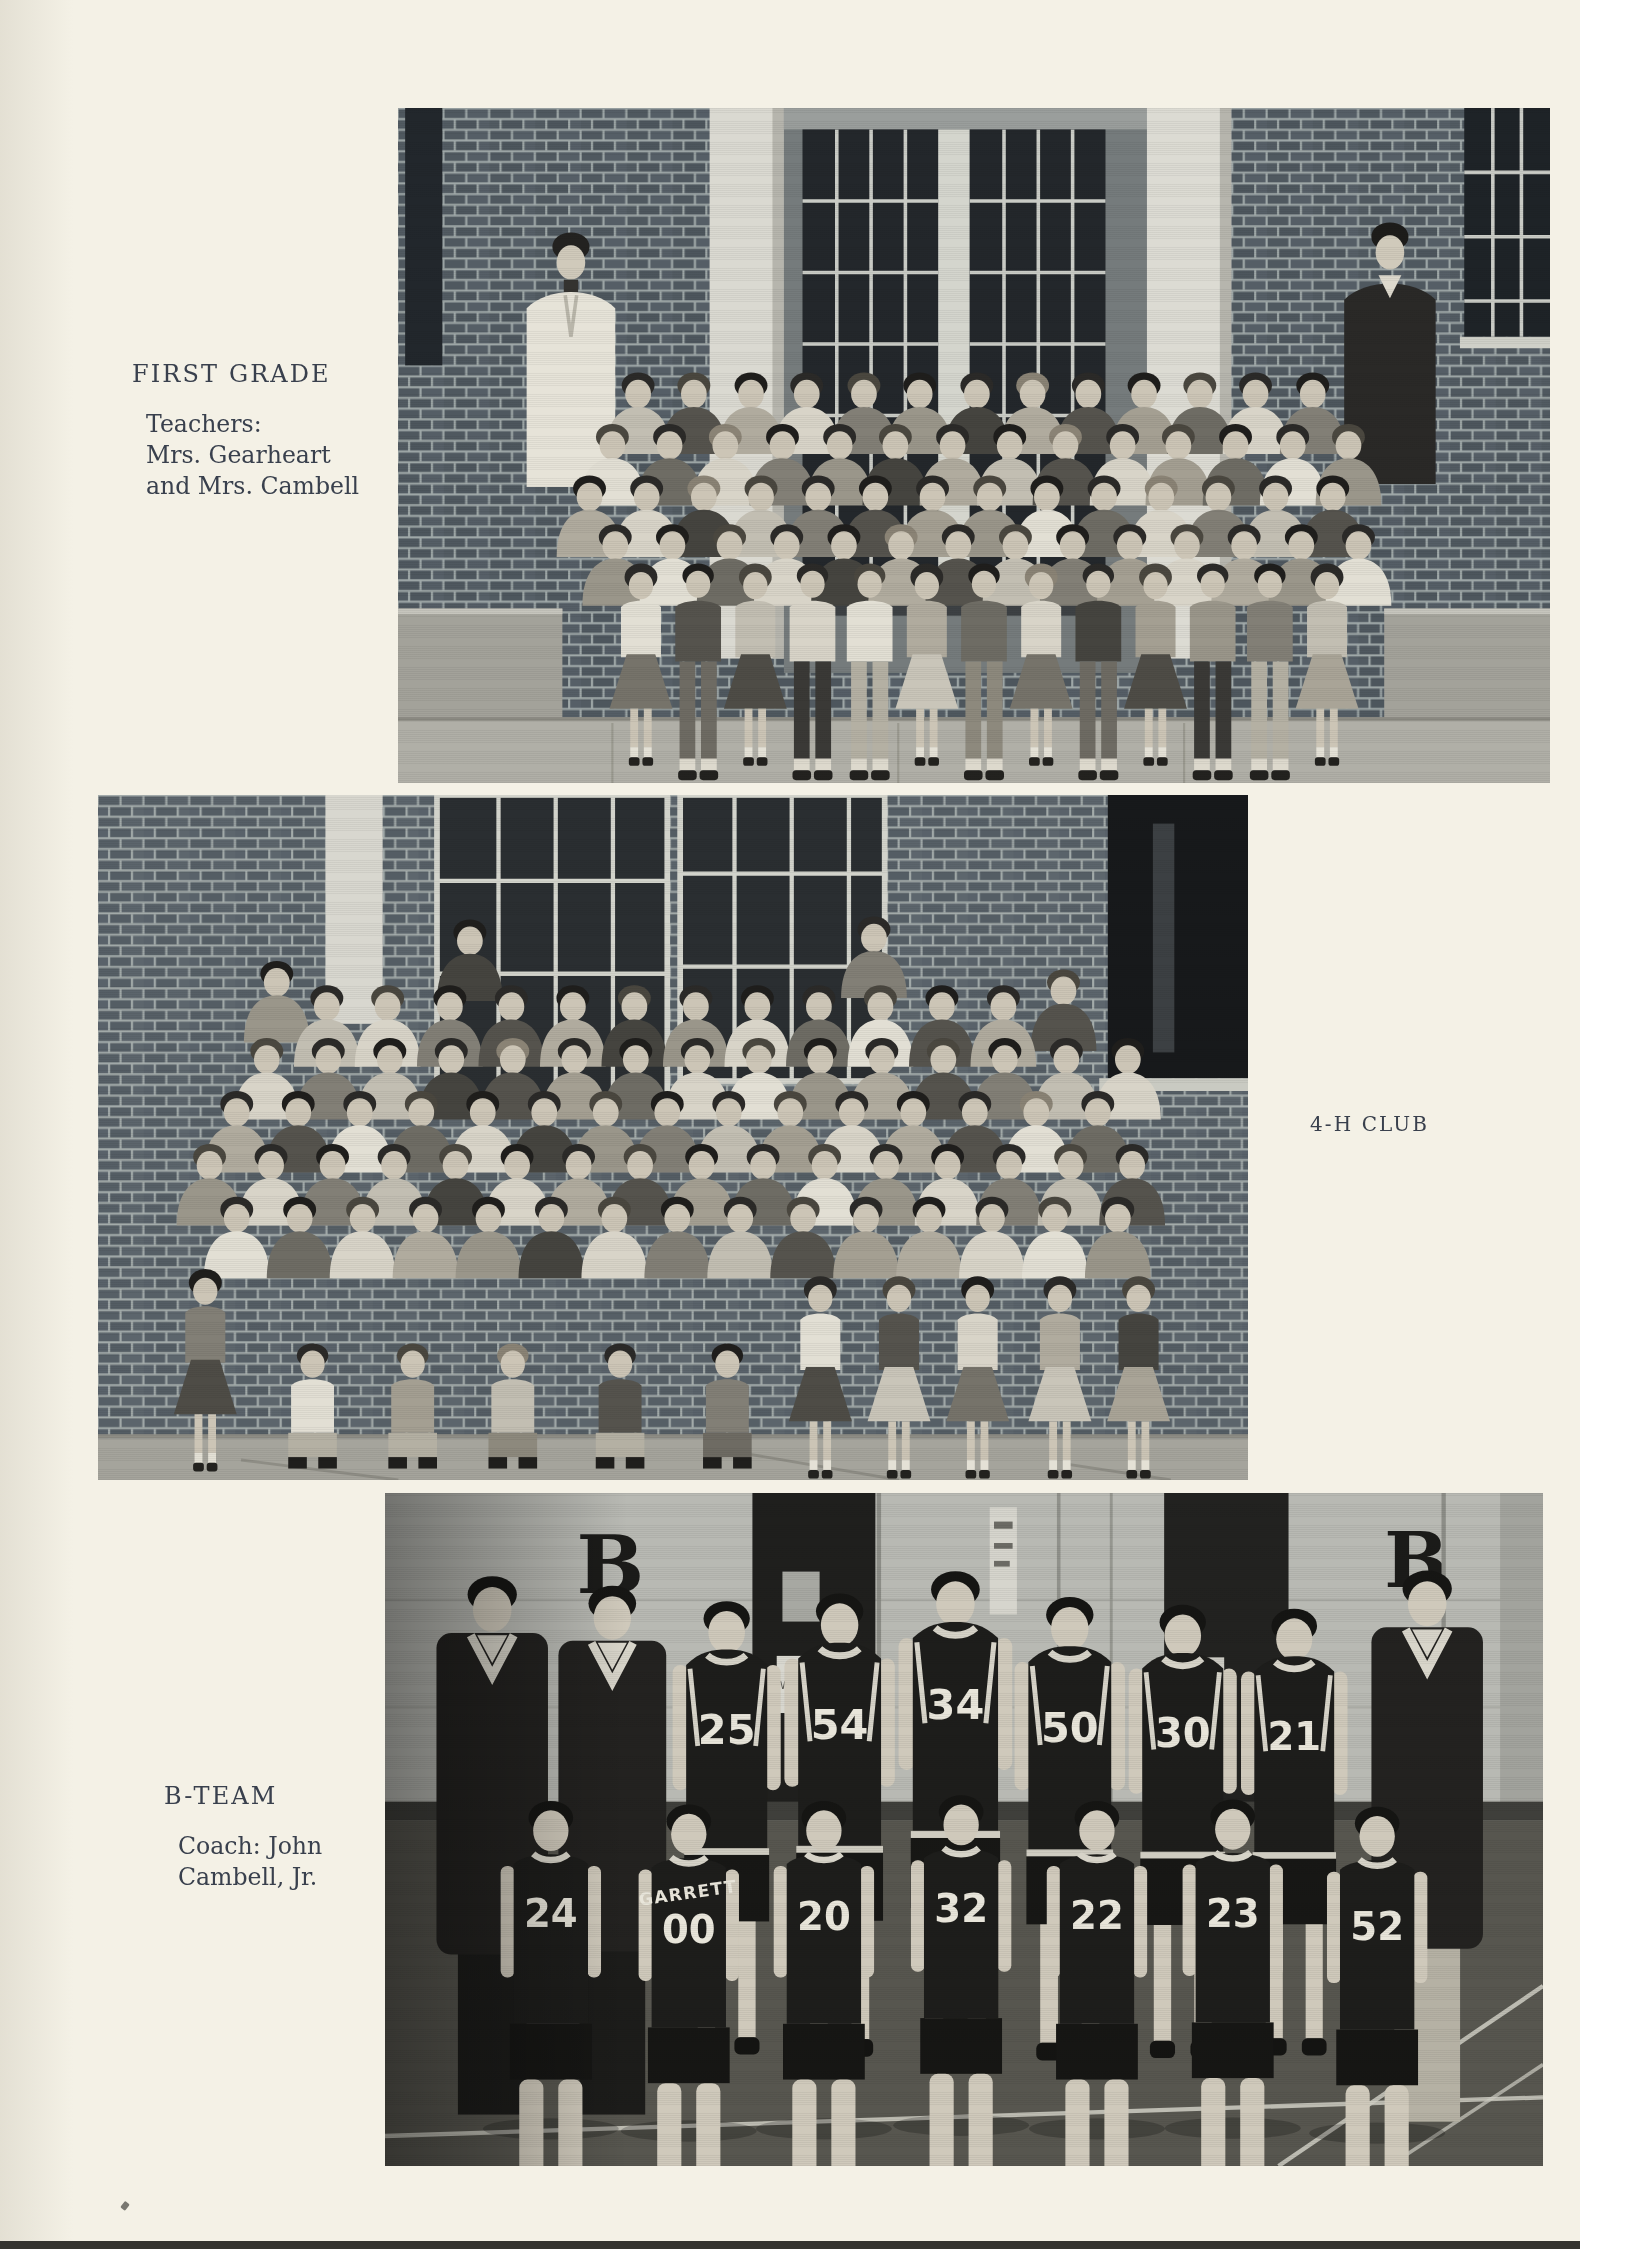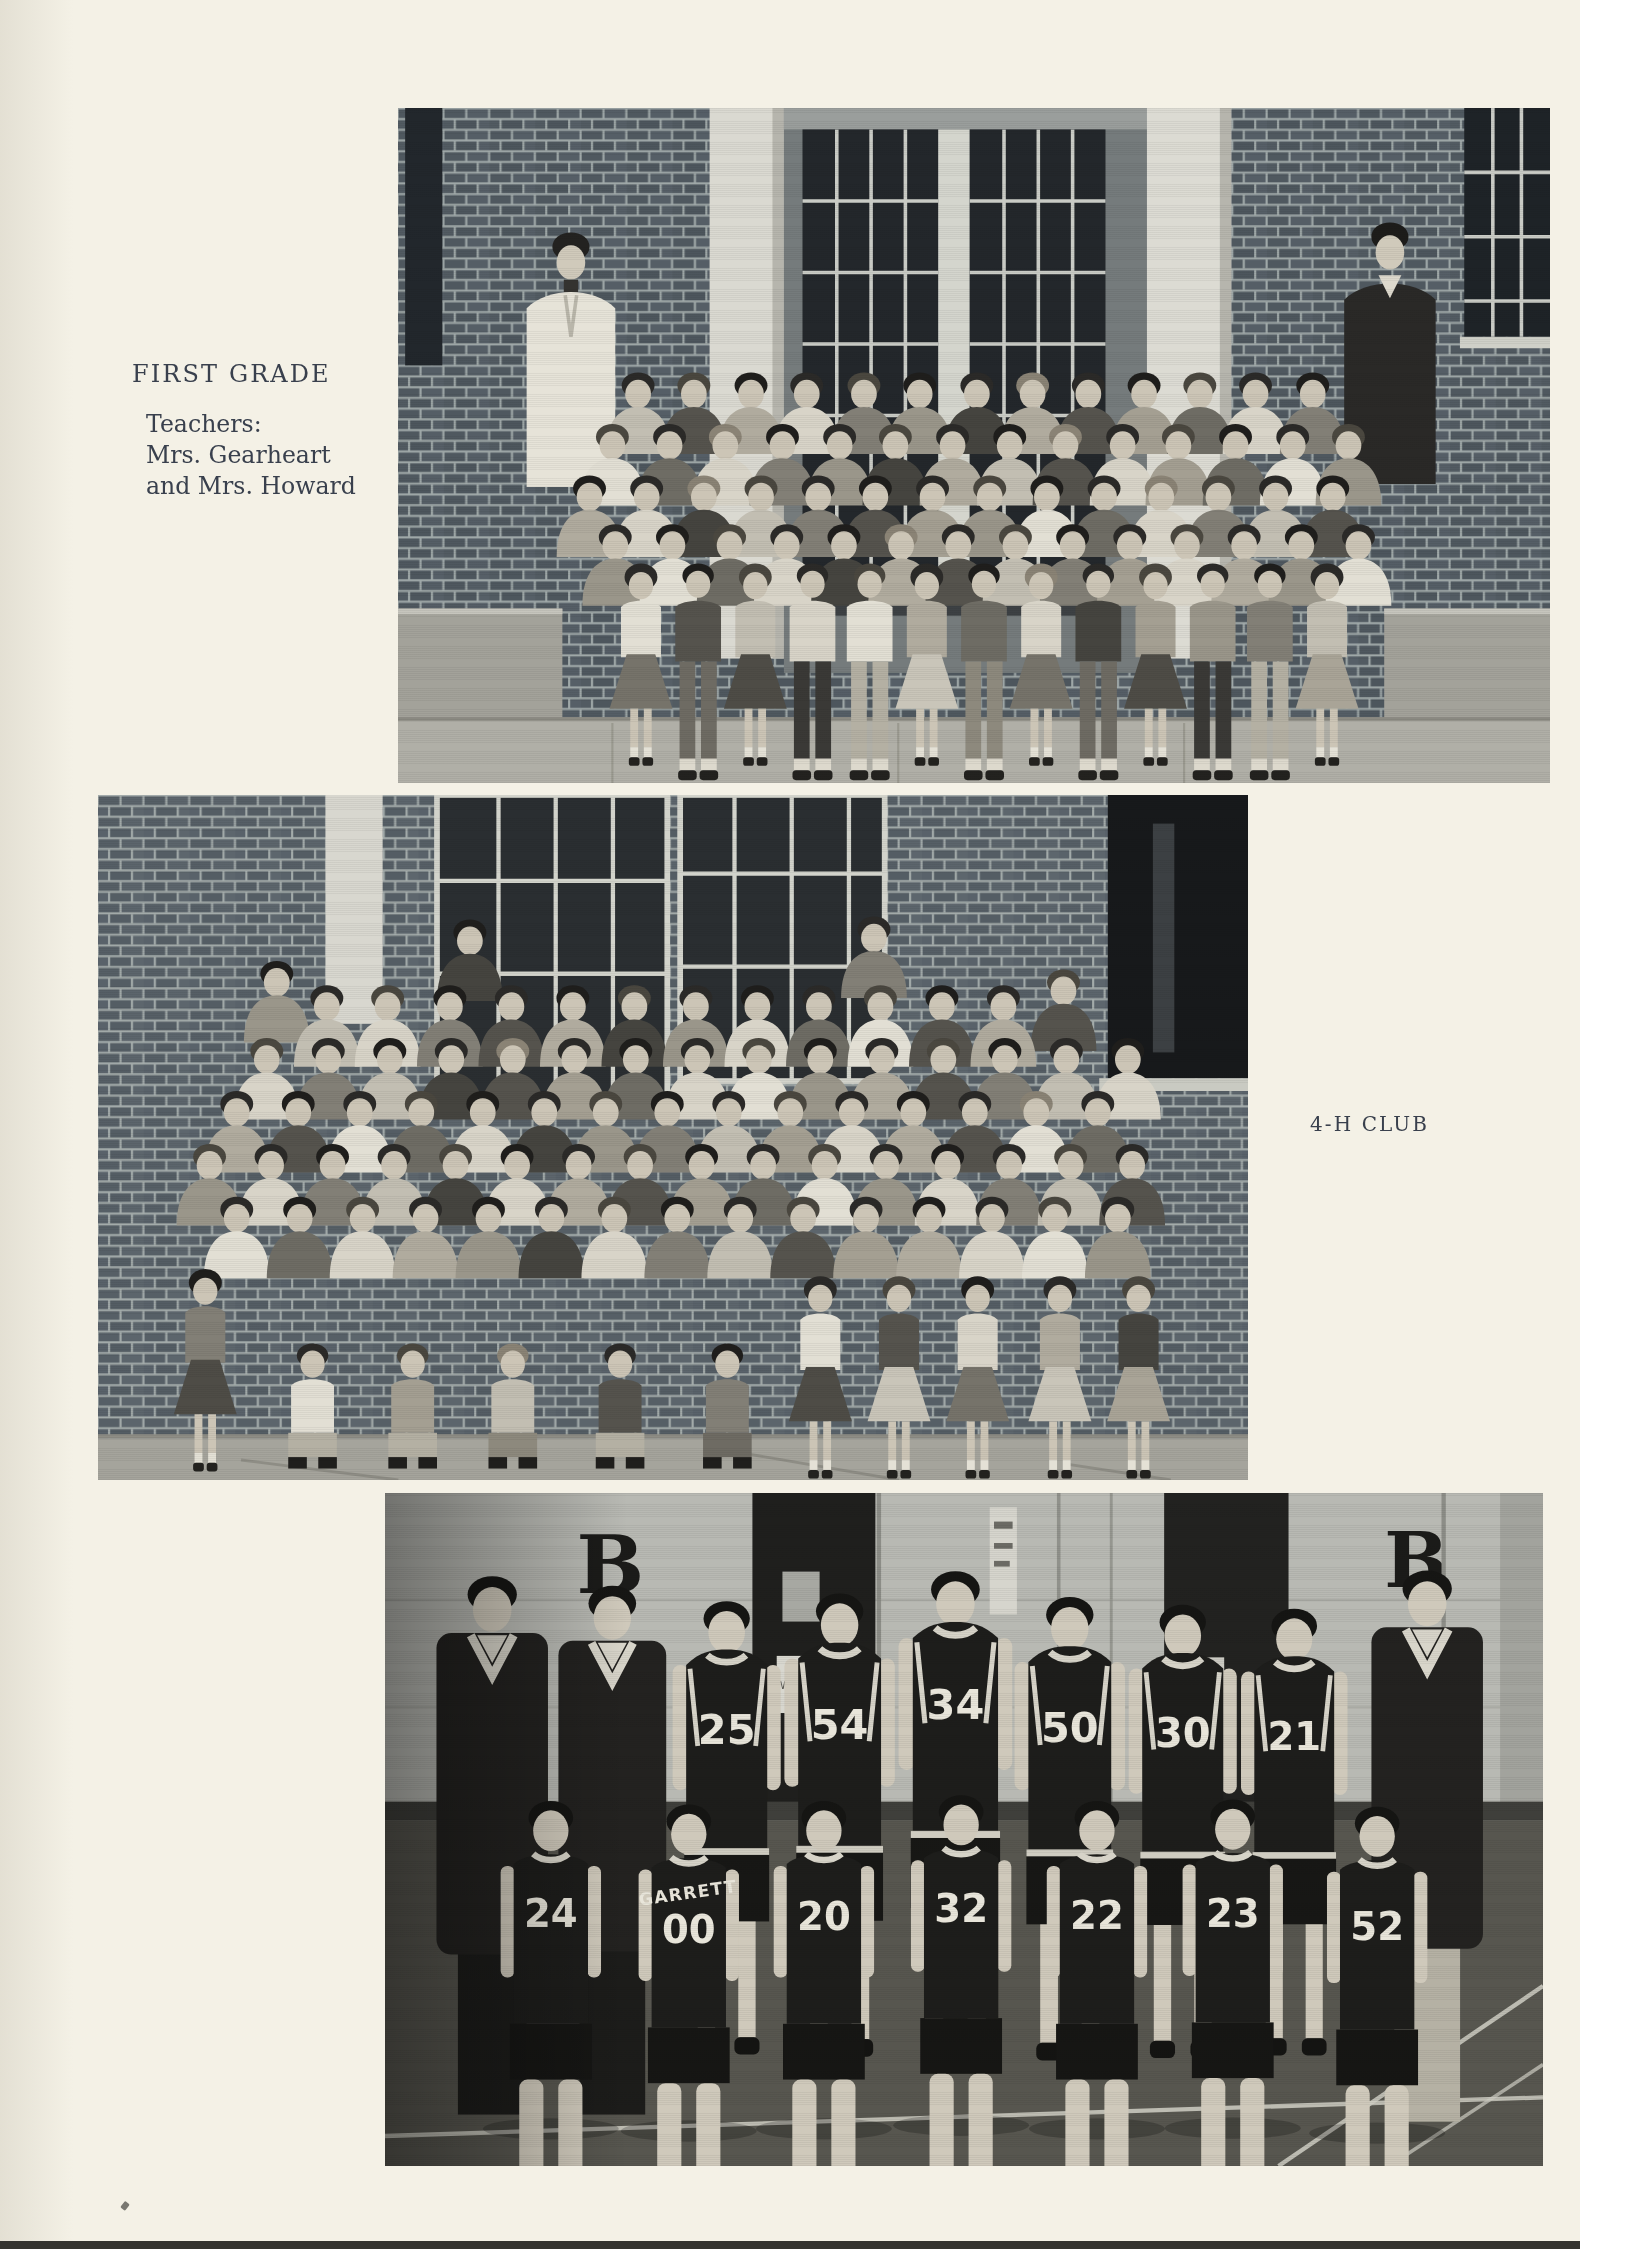--- a/index.html
+++ b/index.html
@@ -272,21 +272,21 @@
         <use href="#girl" transform="translate(1300,664)" class="c3 h0 sk3"></use>
       </g>
     </svg>
   </div>
 
   <div class="caption caption-first-grade">
     <div class="title">FIRST GRADE</div>
     <div class="lines">
       <div class="line">Teachers:</div>
       <div class="line">Mrs. Gearheart</div>
-      <div class="line">and Mrs. Howard</div>
+      <div class="line">and Mrs. Cambell</div>
     </div>
   </div>
 
   <div class="photo photo-four-h">
     <svg viewBox="0 0 1608 958" preserveAspectRatio="none" role="img" aria-label="4-H Club members posed in rows in front of a brick school building">
       <rect width="1608" height="958" fill="url(#brickMid)"></rect>
       <g>
         <rect x="318" y="0" width="80" height="320" fill="#d8d7cf"></rect>
         <rect x="474" y="0" width="322" height="424" fill="#2a2e31" stroke="#d2d3cb" stroke-width="8"></rect>
         <path d="M560,0V424 M640,0V424 M720,0V424 M474,120H796 M474,250H796 M474,370H796" stroke="#d2d3cb" stroke-width="6" fill="none"></path>
@@ -482,17 +482,24 @@
         <text x="614" y="612" font-size="54" text-anchor="middle" class="num">20</text>
         <text x="806" y="600" font-size="54" text-anchor="middle" class="num">32</text>
         <text x="996" y="610" font-size="54" text-anchor="middle" class="num">22</text>
         <text x="1186" y="608" font-size="54" text-anchor="middle" class="num">23</text>
         <text x="1388" y="626" font-size="54" text-anchor="middle" class="num">52</text>
       </g>
       <rect x="0" y="0" width="340" height="942" fill="url(#vignL)"></rect>
     </svg>
   </div>
 
+  <div class="caption caption-b-team">
+    <div class="title">B-TEAM</div>
+    <div class="lines">
+      <div class="line">Coach: John</div>
+      <div class="line">Cambell, Jr.</div>
+    </div>
+  </div>
 
   <div class="print-speck"></div>
   <div class="scan-edge-bottom"></div>
 </div>
 
 
 </body></html>

